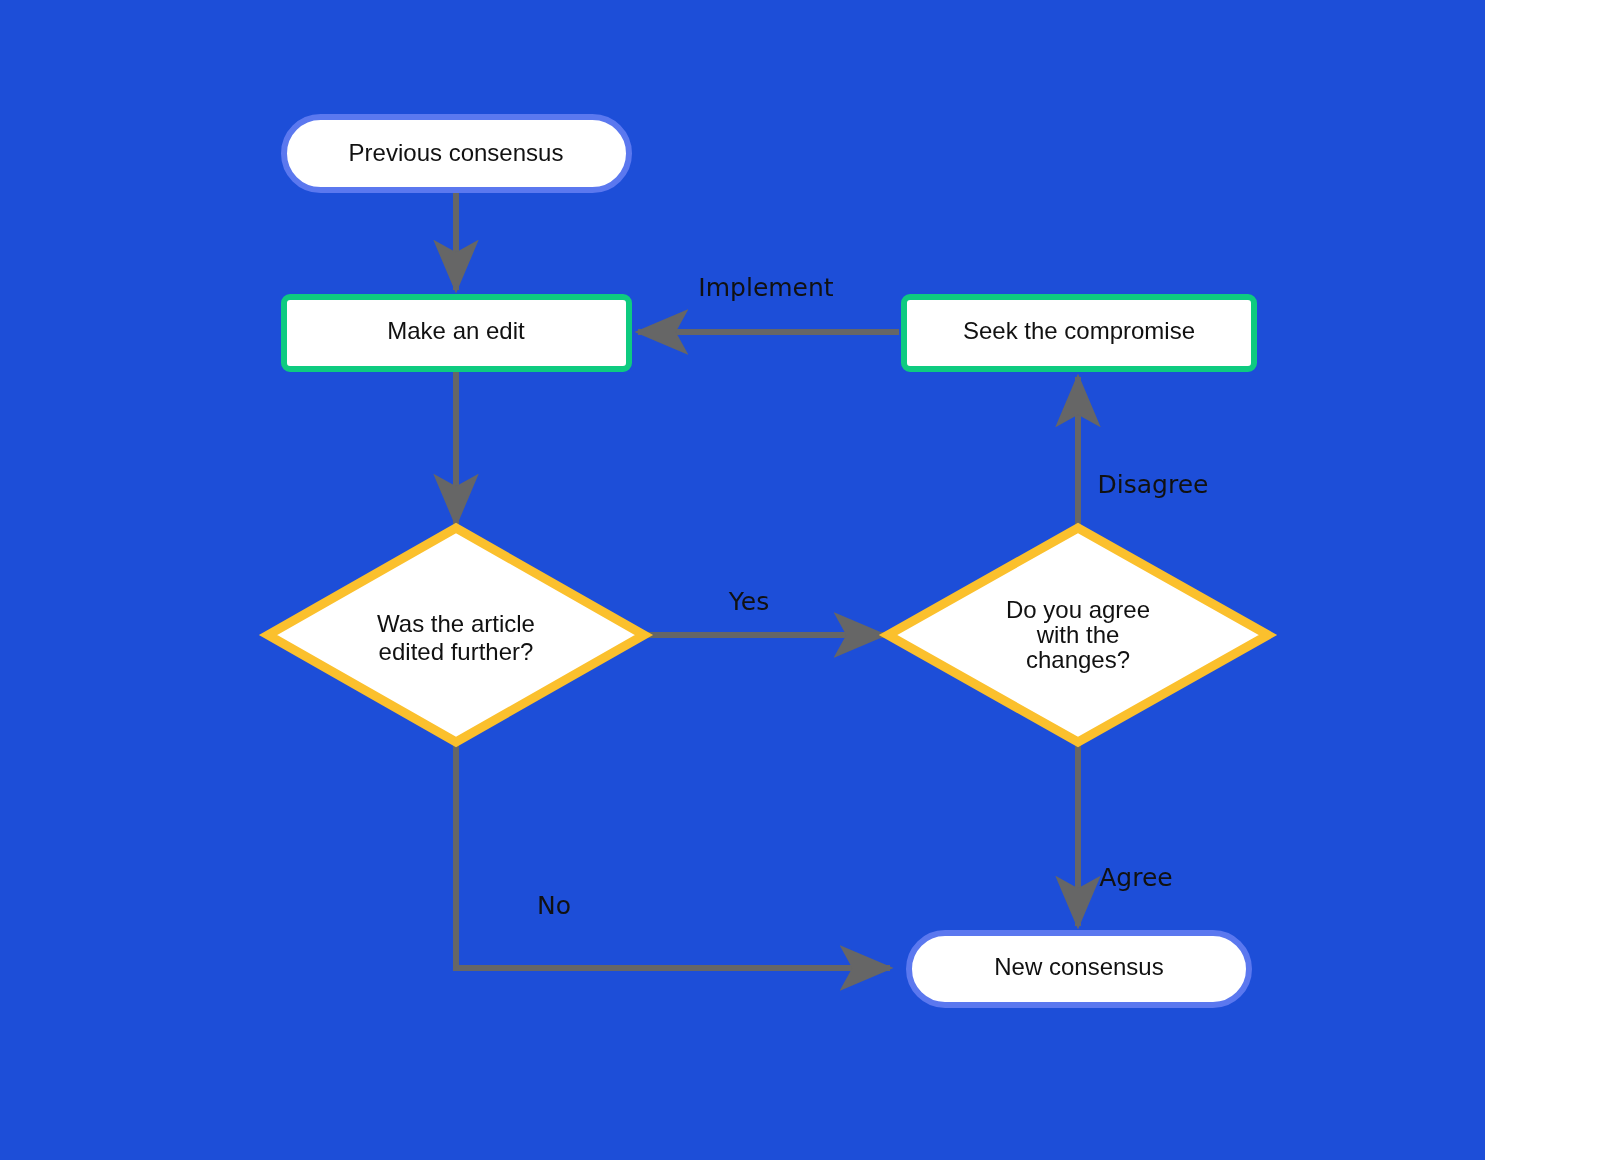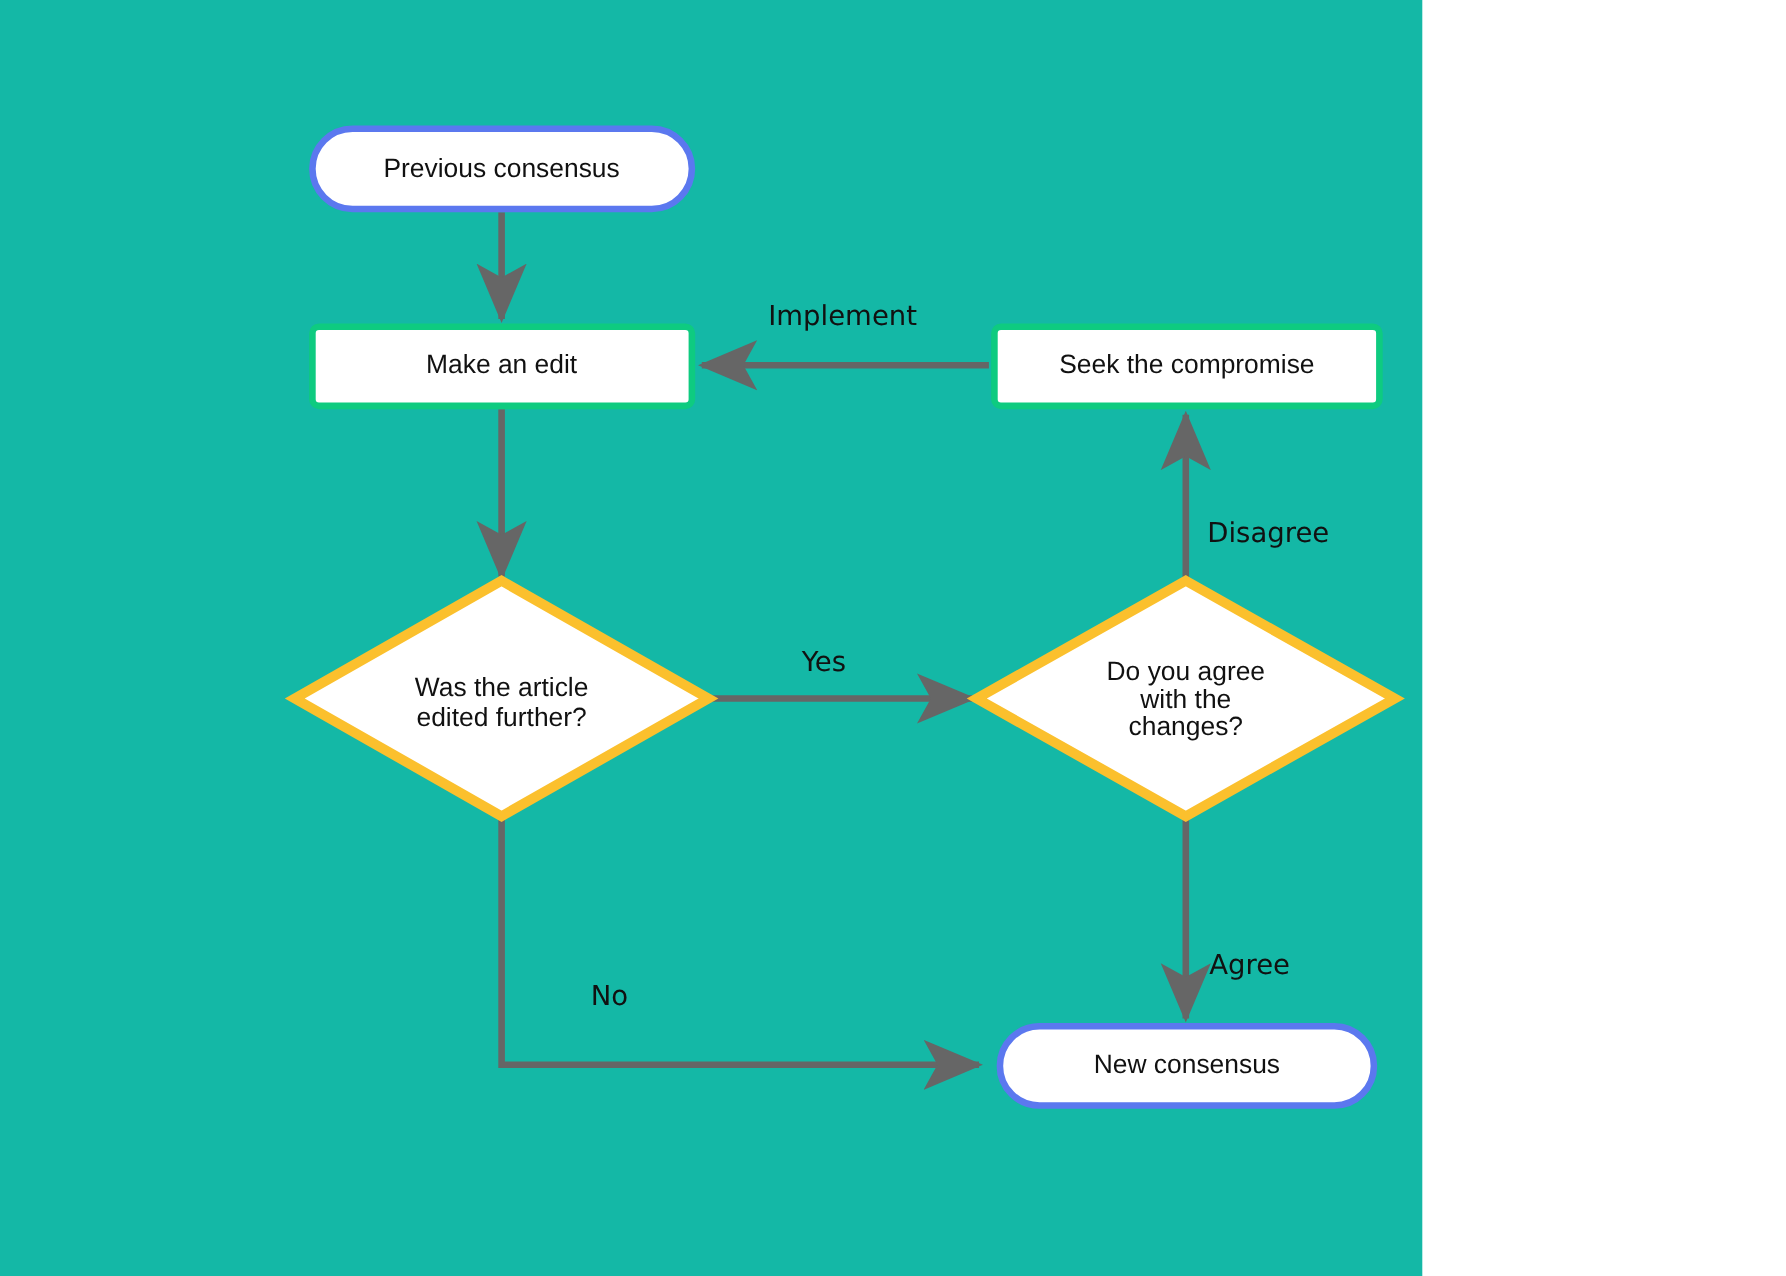--- a/index.html
+++ b/index.html
@@ -9,23 +9,23 @@
     background: #ffffff;
   }
   body {
     width: 1624px;
     height: 1160px;
     font-family: "Liberation Sans", sans-serif;
     overflow: hidden;
   }
   #diagram-root {
     position: relative;
-    width: 1293px;
+    width: 1485px;
     height: 1160px;
-    background: #14b8a6;
+    background: #1d4ed8;
   }
   svg#flowchart {
     display: block;
     width: 1624px;
     height: 1160px;
   }
   .node-shape {
     fill: #ffffff;
   }
   .node-label {

